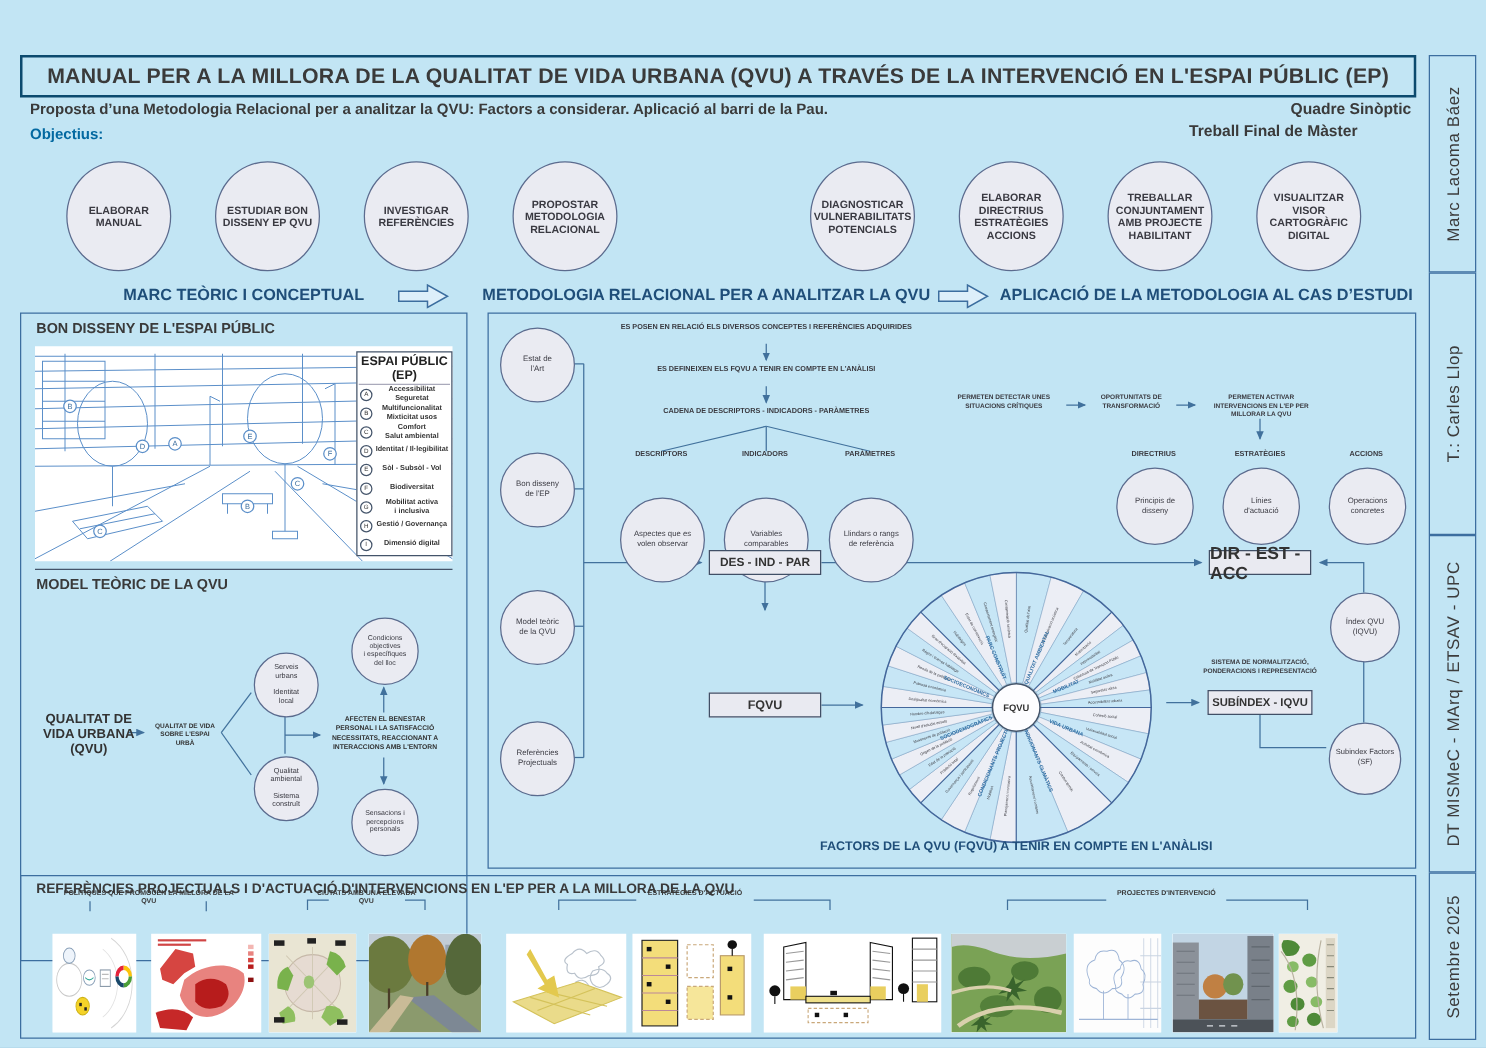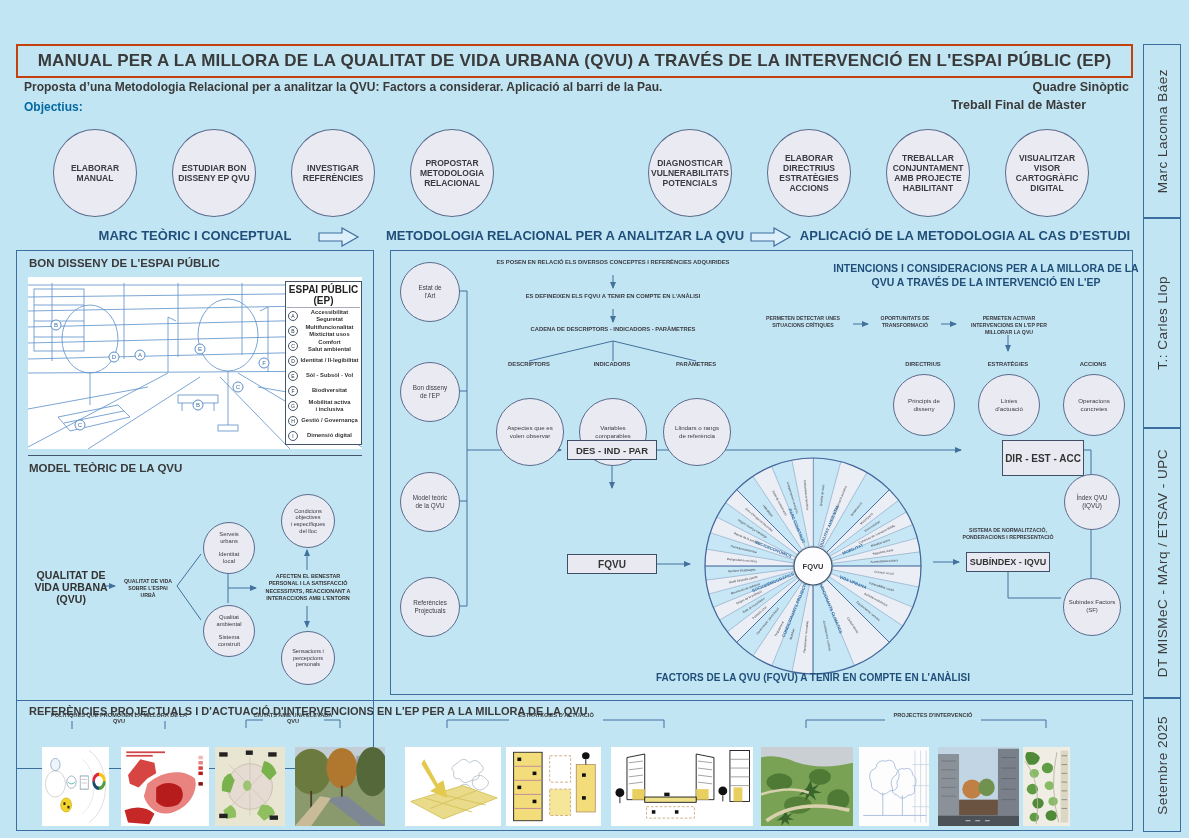--- a/index.html
+++ b/index.html
@@ -4,21 +4,21 @@
 <style>
   html,body{margin:0;padding:0;background:#aed6e8;}
   .page{position:relative;width:1189px;height:838px;background:#c2e5f4;
         font-family:"Liberation Sans",sans-serif;overflow:hidden;color:#3a3a40;}
   .abs{position:absolute;}
   .b{font-weight:bold;}
   .c{text-align:center;}
   .pre{white-space:pre-line;}
   .navy{color:#1f4e79;}
   .title-box{position:absolute;left:16px;top:44px;width:1113px;height:30px;
-             border:2px solid #c2410c;display:flex;align-items:center;justify-content:center;
+             border:2px solid #0c4a6e;display:flex;align-items:center;justify-content:center;
              font-size:17px;font-weight:bold;color:#3a3a3a;letter-spacing:.2px;}
   .circ{position:absolute;border-radius:50%;background:#eaebf2;border:1px solid #5b6b8e;
         display:flex;align-items:center;justify-content:center;text-align:center;color:#3a3a42;}
   .obj-circle{width:84px;height:88px;top:129px;font-size:8.5px;font-weight:bold;
               padding:4px;box-sizing:border-box;border-width:1.5px;}
   .phase{position:absolute;top:228px;font-size:13px;font-weight:bold;color:#1f4e79;text-align:center;}
   .panel{position:absolute;border:1.5px solid #3c6e9f;box-sizing:border-box;}
   .ptitle{position:absolute;font-size:11.5px;font-weight:bold;color:#3a3a3a;}
   .box{position:absolute;background:#e9eaf1;border:1px solid #404f66;display:flex;align-items:center;
        justify-content:center;font-weight:bold;color:#333;box-sizing:border-box;}
@@ -373,36 +373,35 @@
         <text transform="translate(66.78044670481532,56.89981488430413) rotate(410.625)" text-anchor="middle" dominant-baseline="middle" font-size="3" fill="#3a3a40">Habitatges</text>
         <text transform="translate(78.39884059904287,49.13665227724926) rotate(421.875)" text-anchor="middle" dominant-baseline="middle" font-size="3" fill="#3a3a40">Estat de conservació</text>
         <text transform="translate(91.30850820530192,43.78929286900815) rotate(433.125)" text-anchor="middle" dominant-baseline="middle" font-size="3" fill="#3a3a40">Comportament energètic</text>
         <text transform="translate(105.01333823730893,41.063232682805804) rotate(444.375)" text-anchor="middle" dominant-baseline="middle" font-size="3" fill="#3a3a40">Contaminació lumínica</text>
         <text transform="translate(95.4680757218281,72.08840419551242) rotate(427.5)" text-anchor="middle" dominant-baseline="middle" font-size="4.2" fill="#2d6da3" font-weight="bold">PARC CONSTRUÏT</text>
         <circle cx="112" cy="112" r="19" fill="#fdfdff" stroke="#44546a" stroke-width="1.2"></circle>
         <text x="112" y="114.5" text-anchor="middle" font-size="7.5" font-weight="bold" fill="#333">FQVU</text>
       </svg>
     <div class="abs b c navy" style="left:252px;top:421px;width:340px;font-size:10px;">FACTORS DE LA QVU (FQVU) A TENIR EN COMPTE EN L'ANÀLISI</div>
 
-    <div class="abs b c navy" style="left:440px;top:10px;width:310px;font-size:10.5px;line-height:1.35;">INTENCIONS I CONSIDERACIONS PER A LA MILLORA DE LA QVU A TRAVÉS DE LA INTERVENCIÓ EN L'EP</div>
     <div class="flowtxt" style="left:368px;top:64px;width:88px;font-size:5.2px;">PERMETEN DETECTAR UNES SITUACIONS CRÍTIQUES</div>
     <div class="flowtxt" style="left:484px;top:64px;width:60px;font-size:5.2px;">OPORTUNITATS DE TRANSFORMACIÓ</div>
     <div class="flowtxt" style="left:572px;top:64px;width:92px;font-size:5.2px;">PERMETEN ACTIVAR INTERVENCIONS EN L'EP PER MILLORAR LA QVU</div>
 
     <div class="flowtxt" style="left:487px;top:110px;width:90px;font-size:5.8px;">DIRECTRIUS</div>
     <div class="flowtxt" style="left:572px;top:110px;width:90px;font-size:5.8px;">ESTRATÈGIES</div>
     <div class="flowtxt" style="left:657px;top:110px;width:90px;font-size:5.8px;">ACCIONS</div>
     <div class="circ pre" style="left:502px;top:123px;width:60px;height:60px;font-size:6.2px;line-height:1.25;">Principis de
 disseny</div>
     <div class="circ pre" style="left:587px;top:123px;width:60px;height:60px;font-size:6.2px;line-height:1.25;">Línies
 d'actuació</div>
     <div class="circ pre" style="left:672px;top:123px;width:60px;height:60px;font-size:6.2px;line-height:1.25;">Operacions
 concretes</div>
 
-    <div class="box" style="left:576px;top:189px;width:82px;height:36px;font-size:10px;margin-left:35px;">DIR - EST - ACC</div>
+    <div class="box" style="left:576px;top:189px;width:82px;height:20px;font-size:14px;">DIR - EST - ACC</div>
     <div class="circ pre" style="left:673px;top:223px;width:54px;height:54px;font-size:6.3px;line-height:1.3;">Índex QVU
 (IQVU)</div>
     <div class="flowtxt pre" style="left:552px;top:276px;width:130px;font-size:5.2px;">SISTEMA DE NORMALITZACIÓ,
 PONDERACIONS I REPRESENTACIÓ</div>
     <div class="box" style="left:575px;top:301px;width:84px;height:20px;font-size:9px;">SUBÍNDEX - IQVU</div>
     <div class="circ pre" style="left:672px;top:327px;width:56px;height:56px;font-size:6px;line-height:1.3;">Subindex Factors
 (SF)</div>
   </div>
 
   <div class="panel" style="left:16px;top:700px;width:1117px;height:131px;">

